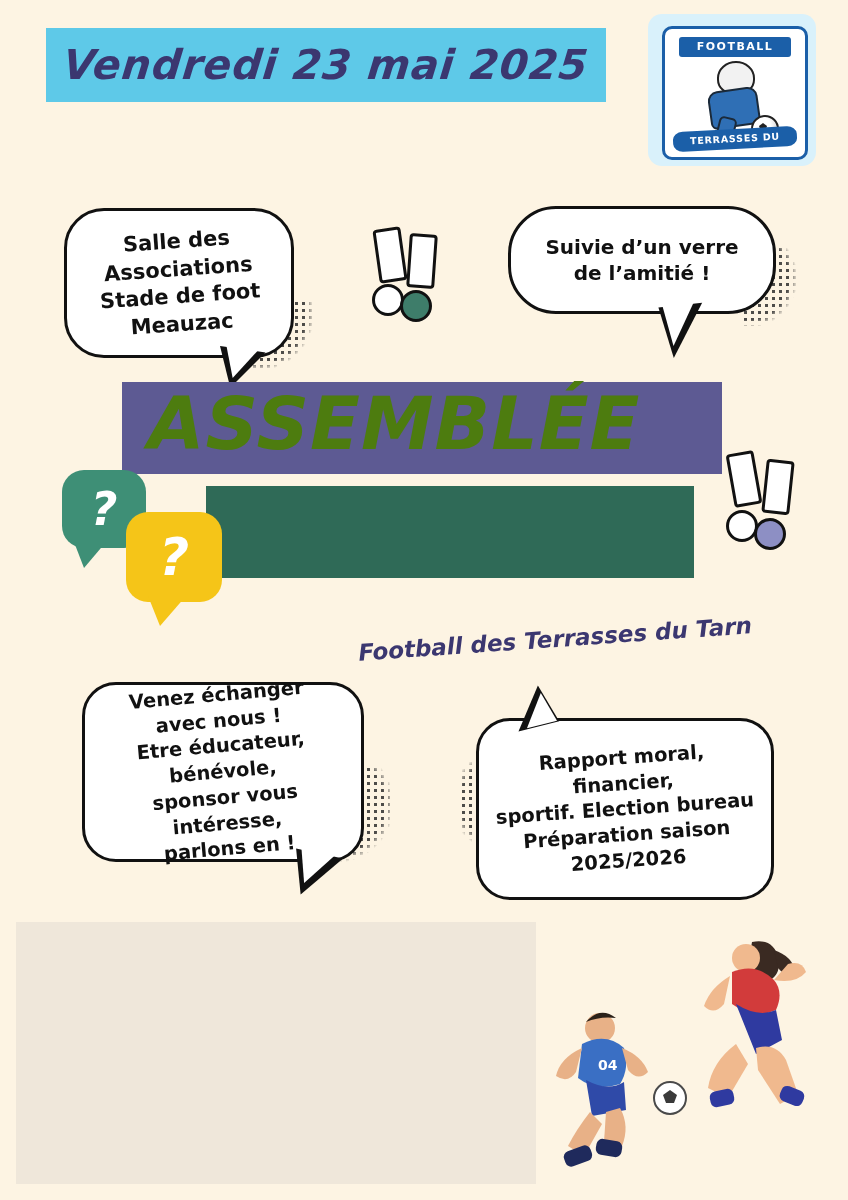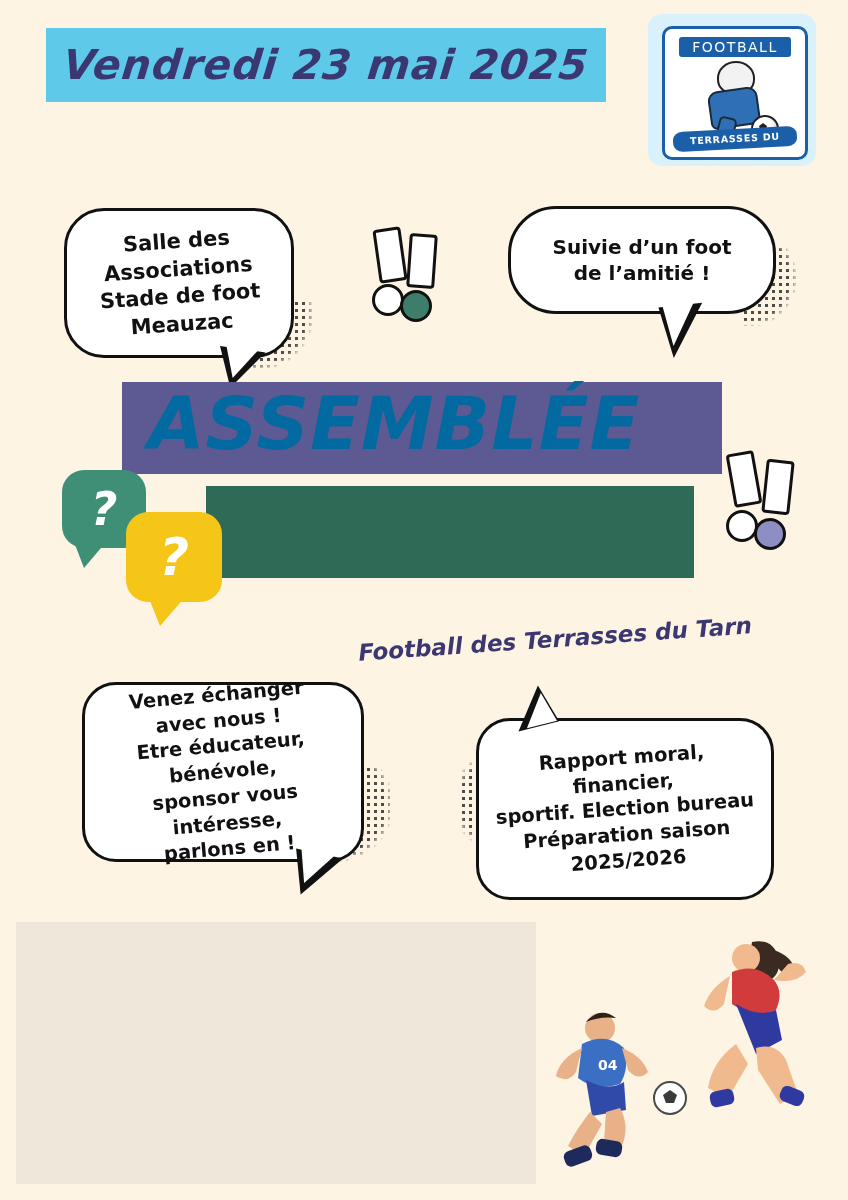--- a/index.html
+++ b/index.html
@@ -70,22 +70,22 @@
   }
   .logo-top-bar {
     position: absolute;
     left: 14px;
     top: 8px;
     width: 112px;
     height: 20px;
     background: #1b5fa8;
     border-radius: 3px;
     color: #ffffff;
-    font-size: 14px;
-    font-weight: normal;
+    font-size: 11px;
+    font-weight: bold;
     letter-spacing: 1.5px;
     text-align: center;
     line-height: 20px;
   }
   .logo-bottom-bar {
     position: absolute;
     left: 8px;
     bottom: 8px;
     width: 124px;
     height: 20px;
@@ -368,21 +368,21 @@
   .title-block-2 {
     position: absolute;
     left: 206px;
     top: 486px;
     width: 488px;
     height: 92px;
     background: #2f6a57;
   }
   .title-1, .title-2 {
     position: absolute;
-    color: #0369a1;
+    color: #4d7c0f;
     font-weight: bold;
     font-style: italic;
     letter-spacing: 1px;
     font-size: 73px;
     line-height: 92px;
     white-space: nowrap;
   }
   .title-1 { left: 148px; top: 378px; }
   .title-2 { left: 278px; top: 486px; }
 
@@ -499,21 +499,21 @@
   <div class="bubble bubble-loc">
     <span class="txt">Salle des
 Associations
 Stade de foot
 Meauzac</span>
     <span class="tail"></span>
   </div>
 
   <div class="dots dots-verre"></div>
   <div class="bubble bubble-verre">
-    <span class="txt">Suivie d’un foot
+    <span class="txt">Suivie d’un verre
 de l’amitié !</span>
     <span class="tail"></span>
   </div>
 
   <div class="excl excl-left">
     <span class="bar b1"></span>
     <span class="bar b2"></span>
     <span class="dot d1"></span>
     <span class="dot d2"></span>
   </div>

